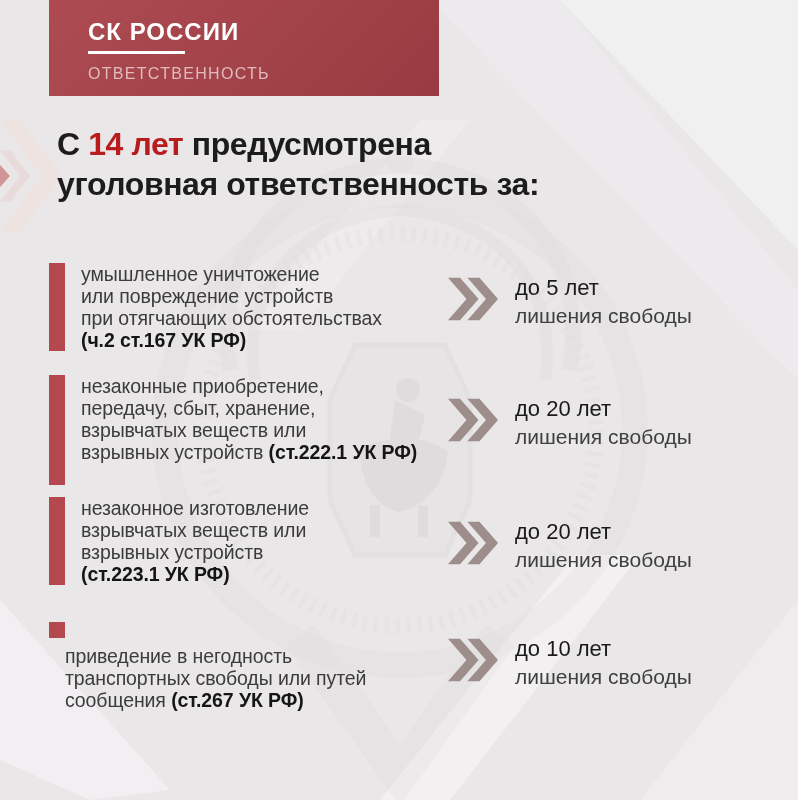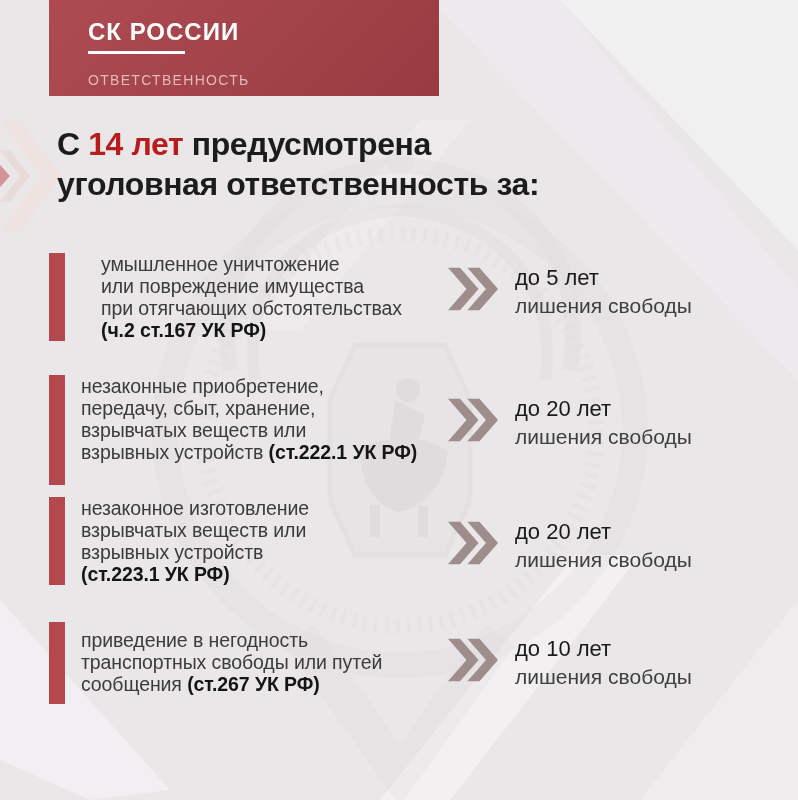--- a/index.html
+++ b/index.html
@@ -19,39 +19,39 @@
     position:absolute; left:49px; top:0; width:390px; height:96px;
     background:linear-gradient(135deg,#ad4b51 0%,#a24349 55%,#993941 100%);
     padding:18px 0 0 39px; z-index:2;
   }
   .brand {
     color:#ffffff; font-size:24px; font-weight:bold; letter-spacing:1px;
     line-height:28px;
   }
   .brand-underline { width:97px; height:3px; background:#ffffff; margin-top:5px; }
   .brand-subtitle {
-    margin-top:18px; color:#e2babc; font-size:14px; letter-spacing:1.3px;
+    margin-top:11px; color:#e2babc; font-size:16px; letter-spacing:1.3px;
     line-height:17px;
   }
 
   
   .page-title {
     position:absolute; left:57px; top:124px; z-index:2;
     font-size:32px; font-weight:bold; color:#1d1c1d;
     line-height:40px; letter-spacing:-0.4px;
   }
   .page-title .hl { color:#b91c1c; }
 
   
   .offense-list { position:absolute; left:49px; top:0; width:749px; height:800px; z-index:2; }
   .row { position:absolute; left:0; width:100%; display:flex; align-items:flex-start; }
-  .row-1 { top:253px;gap:20px; }
+  .row-1 { top:263px; }
   .row-2 { top:375px; }
   .row-3 { top:497px; }
-  .row-4 { top:622px; }
+  .row-4 { top:622px;flex-direction:column; }
   .bar { width:16px; background:#b3484e; flex:0 0 16px; }
   .row-1 .bar { height:88px; }
   .row-2 .bar { height:110px; }
   .row-3 .bar { height:88px; }
   .row-4 .bar { height:82px; }
   .offense-text {
     margin-left:16px; font-size:19.5px; line-height:22px; color:#3d3c3d;
     letter-spacing:-0.1px;
   }
   .row-4 .offense-text { padding-top:7px; }
@@ -117,21 +117,21 @@
 <h1 class="page-title">
   <span>С </span><span class="hl">14 лет</span><span> предусмотрена</span><br>
   <span>уголовная ответственность за:</span>
 </h1>
 
 <section class="offense-list">
   <article class="row row-1">
     <div class="bar"></div>
     <div class="offense-text">
         <div>умышленное уничтожение</div>
-        <div>или повреждение имущества</div>
+        <div>или повреждение устройств</div>
         <div>при отягчающих обстоятельствах</div>
         <div class="law">(ч.2 ст.167 УК РФ)</div>
       </div>
     <div class="penalty">
       <svg class="chev-icon" viewBox="0 0 54 46" aria-hidden="true">
         <polygon points="0,0 13,0 33,23 13,46 0,46 20,23" fill="#9d8d8b"></polygon>
         <polygon points="21,0 34,0 54,23 34,46 21,46 41,23" fill="#9d8d8b"></polygon>
       </svg>
       <div class="penalty-text">
         <div class="term">до 5 лет</div>

